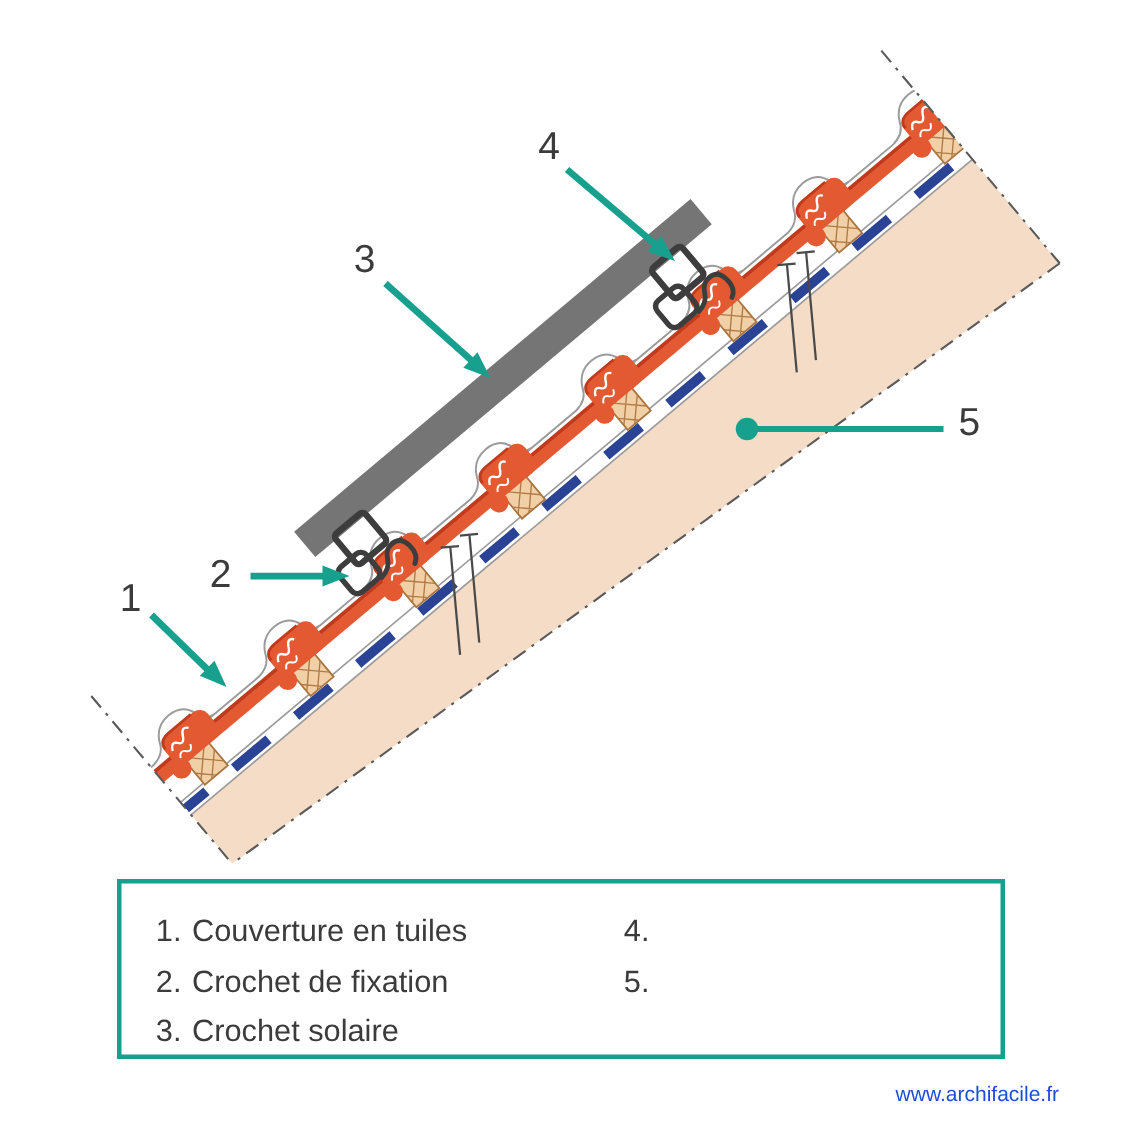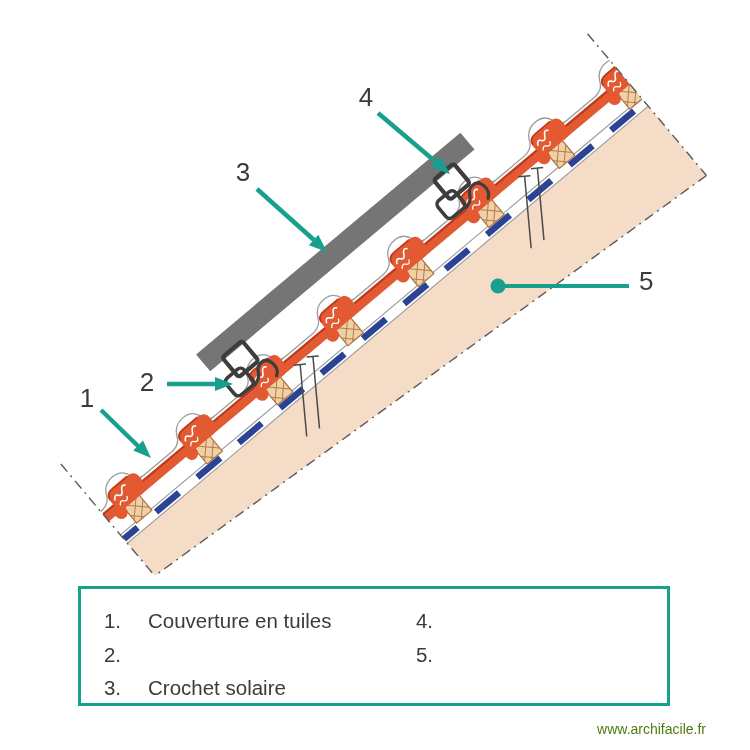--- a/index.html
+++ b/index.html
@@ -8,23 +8,23 @@
   svg{position:absolute;left:0;top:0;}
   .ann-label{font-family:"Liberation Sans",sans-serif;font-size:26px;fill:var(--text-dark,#3b3b3b);}
   .legend{position:absolute;left:78px;top:586px;width:592px;height:120px;
           border:3px solid var(--teal,#17A08D);background:#fff;box-sizing:border-box;}
   .legend-col{position:absolute;top:15px;}
   .legend-col.c1{left:14px;}
   .legend-col.c2{left:326px;}
   .legend-row{display:flex;align-items:baseline;line-height:33.5px;
               font-size:20.5px;color:var(--text-dark,#3b3b3b);}
   .legend-row .num{display:inline-block;width:26px;text-align:right;}
-  .legend-row .lbl{margin-left:27px;}
+  .legend-row .lbl{margin-left:7px;}
   .footer{position:absolute;left:0;top:721px;width:706px;text-align:right;
-          font-size:14px;color:#4d7c0f;}
+          font-size:14px;color:#1d4ed8;}
 </style>
 </head>
 <body>
 
 <div class="stage">
 
   <svg width="750" height="750" viewBox="0 0 750 750">
     <defs>
       <clipPath id="roofclip">
           <rect x="-25" y="-130" width="680" height="232"></rect>
@@ -164,20 +164,21 @@
   </svg>
 
   <div class="legend">
     <div class="legend-col c1">
       <div class="legend-row">
         <span class="num">1.</span>
         <span class="lbl">Couverture en tuiles</span>
       </div>
       <div class="legend-row">
         <span class="num">2.</span>
+        <span class="lbl">Crochet de fixation</span>
       </div>
       <div class="legend-row">
         <span class="num">3.</span>
         <span class="lbl">Crochet solaire</span>
       </div>
     </div>
     <div class="legend-col c2">
       <div class="legend-row">
         <span class="num">4.</span>
       </div>

